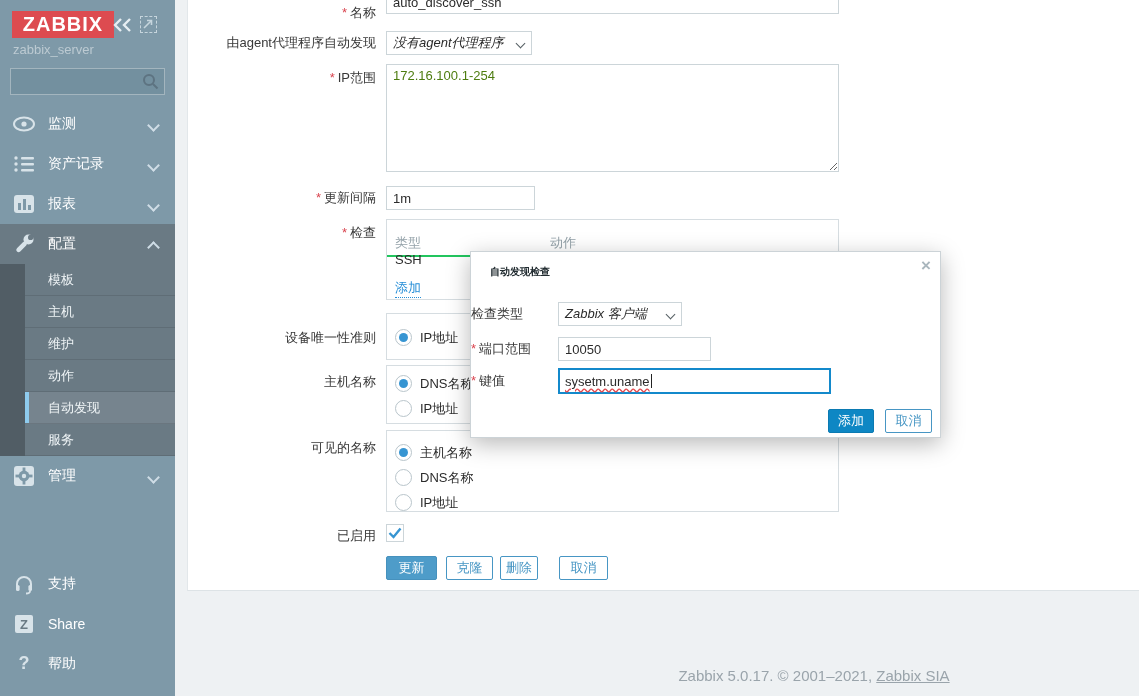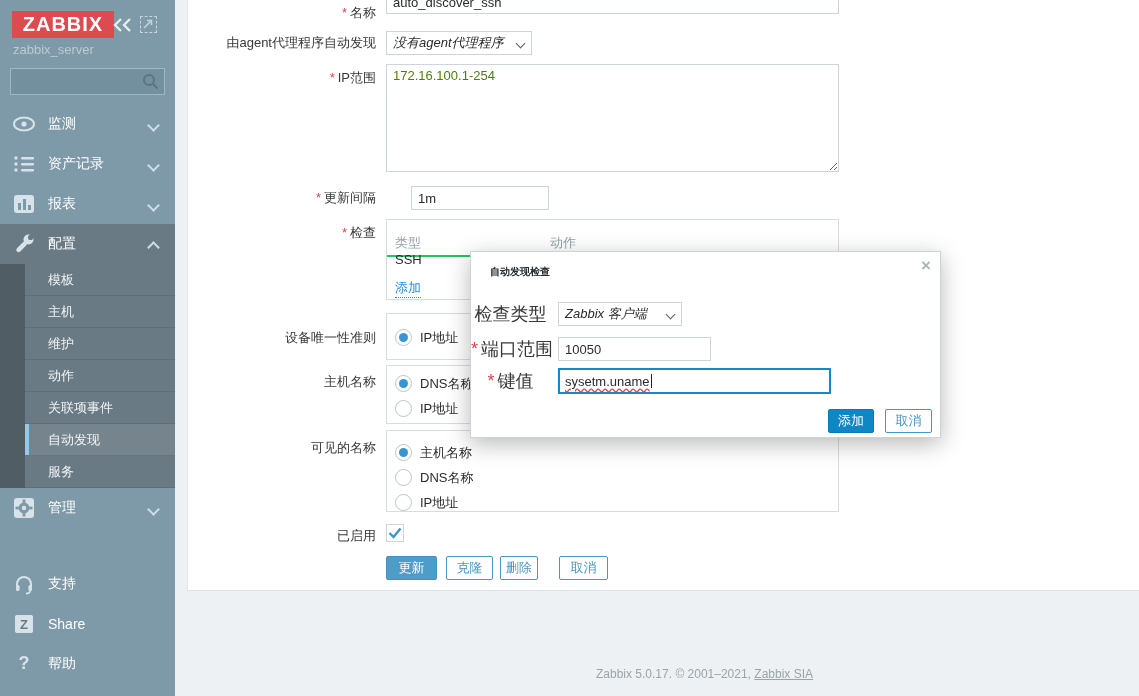--- a/index.html
+++ b/index.html
@@ -77,32 +77,32 @@
   .radio.on::after{content:"";position:absolute;left:3px;top:3px;width:9px;height:9px;
     border-radius:50%;background:#3795d2;}
   .radio-row span.rlabel{margin-left:8px;font-size:13px;color:#2b2b2b;}
   .checkbox{position:absolute;width:18px;height:18px;border:1px solid #ccd5d9;background:#fff;
     box-sizing:border-box;cursor:pointer;}
   .btn{position:absolute;box-sizing:border-box;height:24px;border-radius:2px;font-size:13px;
     display:flex;align-items:center;justify-content:center;cursor:pointer;font-family:inherit;}
   .btn.primary{background:#4e9cc9;color:#fff;border:1px solid #4691bd;}
   .btn.outline{background:#fff;color:#4796c4;border:1px solid #4796c4;}
 
-  .page-footer{position:absolute;left:596px;top:667px;width:300px;text-align:left;
-    font-size:12px;color:#9aa4ab;z-index:1;}
+  .page-footer{position:absolute;left:664px;top:667px;width:300px;text-align:center;
+    font-size:15px;color:#9aa4ab;z-index:1;}
   .page-footer a{color:#9aa4ab;text-decoration:underline;cursor:pointer;}
 
   
   .modal{position:absolute;left:470px;top:251px;width:471px;height:187px;background:#fff;
     border:1px solid #ccd3d7;box-sizing:border-box;z-index:10;
     box-shadow:0 6px 22px rgba(0,0,0,0.28);}
   .modal-title{position:absolute;left:19px;top:13px;font-size:10px;font-weight:bold;color:#222c31;}
   .modal-close{position:absolute;right:9px;top:5px;font-size:17px;font-weight:bold;
     color:#a9b6bd;cursor:pointer;line-height:17px;}
-  .mlabel{position:absolute;left:0;width:79px;text-align:center;font-size:18px;color:#383838;
+  .mlabel{position:absolute;left:0;width:79px;text-align:left;font-size:13px;color:#383838;
     line-height:24px;white-space:nowrap;}
   .key-input{position:absolute;left:87px;top:116px;width:273px;height:26px;box-sizing:border-box;
     border:2px solid #1389cb;background:#fff;display:flex;align-items:center;padding:0 5px;}
   .key-text{font-size:13px;color:#2b2b2b;
     text-decoration:underline;text-decoration-style:wavy;text-decoration-color:#e0474d;
     text-underline-offset:2px;}
   .caret{width:1px;height:14px;background:#222;margin-left:1px;}
   .btn.modal-primary{background:#0e87c4;color:#fff;border:1px solid #0b7ab2;}
 </style>
 </head>
@@ -175,21 +175,20 @@
       </svg>
       <span>配置</span>
       <span class="chev up"></span>
     </div>
 
     <div class="submenu">
       <div class="submenu-item">模板</div>
       <div class="submenu-item">主机</div>
       <div class="submenu-item">维护</div>
       <div class="submenu-item">动作</div>
-      <div class="submenu-item">关联项事件</div>
       <div class="submenu-item selected">自动发现</div>
       <div class="submenu-item">服务</div>
     </div>
 
     <div class="nav-item">
       <svg class="nicon" viewBox="0 0 22 22">
         <rect x="1" y="1" width="20" height="20" rx="3" fill="#d8e3e9"></rect>
         <g fill="#7e99a8">
           <circle cx="11" cy="11" r="5.4"></circle>
           <rect x="9.6" y="2.5" width="2.8" height="4"></rect>
@@ -241,21 +240,21 @@
   </div>
 
   <div class="flabel" style="top:66px;">
     <span class="req">*</span><span>IP范围</span>
   </div>
   <textarea class="tarea" style="left: 198px; top: 64px; width: 453px; height: 108px;">172.16.100.1-254</textarea>
 
   <div class="flabel" style="top:186px;">
     <span class="req">*</span><span>更新间隔</span>
   </div>
-  <input class="tinput" style="left: 198px; top: 186px; width: 138px; margin-left: 25px;" value="1m">
+  <input class="tinput" style="left: 198px; top: 186px; width: 149px;" value="1m">
 
   <div class="flabel" style="top:221px;">
     <span class="req">*</span><span>检查</span>
   </div>
   <div class="groupbox" style="left:198px;top:219px;width:453px;height:81px;">
     <div style="position:absolute;left:0;right:0;top:8px;height:27px;border-bottom:2px solid #22c55e;">
       <span class="ghead abs" style="left:8px;top:6px;">类型</span>
       <span class="ghead abs" style="left:163px;top:6px;">动作</span>
     </div>
     <span class="abs" style="left:8px;top:32px;font-size:13px;color:#2b2b2b;">SSH</span>

